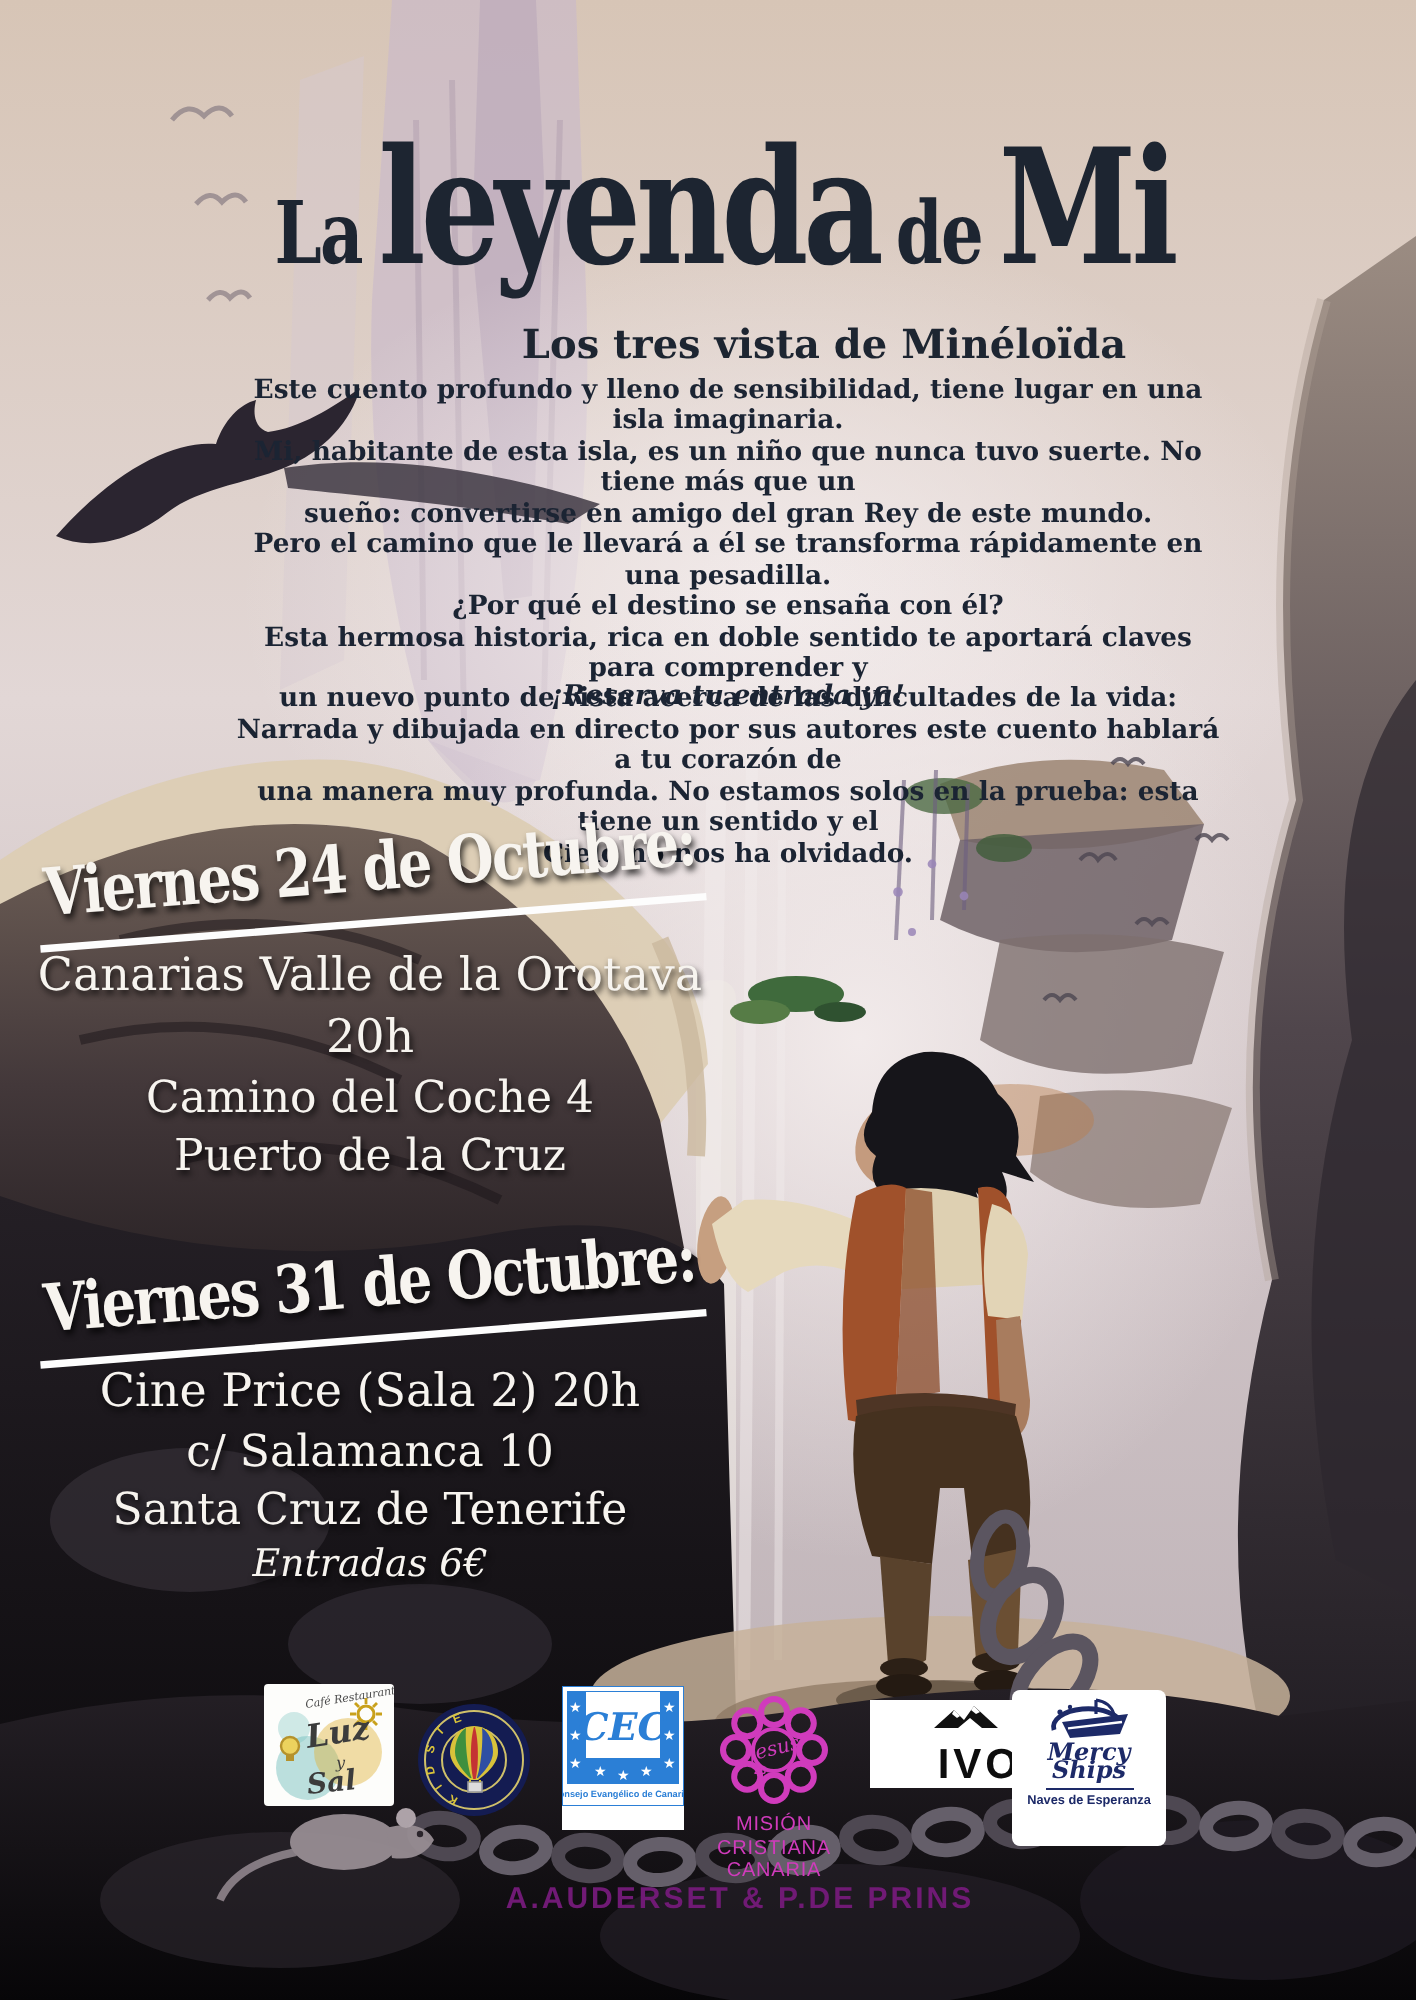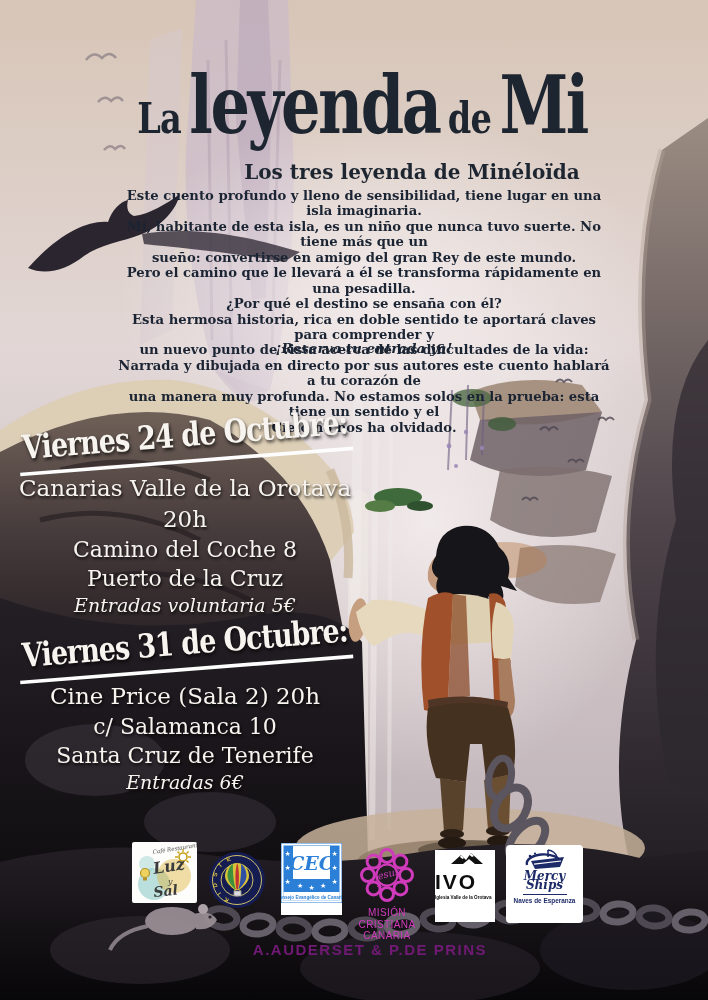--- a/index.html
+++ b/index.html
@@ -38,22 +38,22 @@
            font-family:"Liberation Sans",sans-serif;font-weight:bold;font-size:15px;
            letter-spacing:1.5px;color:#701a75;}
   
   .logo{position:absolute;z-index:3;overflow:hidden;}
   .lg-luz{left:132px;top:842px;width:65px;height:61px;background:#fdfdfb;border-radius:2px;}
   .lg-kids{left:208px;top:851px;width:58px;height:58px;}
   .lg-cec{left:281px;top:843px;width:61px;height:72px;background:#fff;}
   .lg-mision{left:352px;top:844px;width:70px;height:96px;text-align:center;}
   .mision-caption{margin-top:1px;color:#d03bbc;font-family:"Liberation Sans",sans-serif;
                   font-weight:normal;font-size:10px;line-height:1.15;letter-spacing:.4px;}
-  .lg-ivo{left:435px;top:850px;width:60px;height:72px;background:#fff;text-align:left;
-          font-family:"Liberation Sans",sans-serif;color:#0d0d0d;}
+  .lg-ivo{left:435px;top:850px;width:60px;height:44px;background:#fff;text-align:right;
+          font-family:"Liberation Sans",sans-serif;color:#0d0d0d;padding-left:16px;}
   .ivo-acronym{font-size:21px;font-weight:bold;letter-spacing:2px;line-height:1;margin-top:1px;}
   .ivo-caption{font-size:4.6px;font-weight:bold;margin-top:3px;}
   .lg-mercy{left:506px;top:845px;width:77px;height:78px;background:#fff;border-radius:4px;
             text-align:center;color:#1d2a68;}
   .mercy-name{font-size:12px;font-weight:bold;font-style:italic;line-height:.95;margin-top:-2px;}
   .mercy-rule{width:44px;height:1px;background:#1d2a68;margin:2px auto 2px auto;}
   .mercy-caption{font-family:"Liberation Sans",sans-serif;font-weight:bold;font-size:6.4px;}
 </style>
 </head>
 <body>
@@ -242,41 +242,40 @@
     </g>
   </svg>
 
   <div class="txt title-row">
     <span class="title-sm">La</span>
     <span class="title-lg">leyenda</span>
     <span class="title-sm">de</span>
     <span class="title-lg">Mi</span>
   </div>
 
-  <div class="txt subtitle">Los tres leyenda de Minéloïda</div>
+  <div class="txt subtitle">Los tres vista de Minéloïda</div>
 
   <div class="txt synopsis">Este cuento profundo y lleno de sensibilidad, tiene lugar en una isla imaginaria.
 Mi, habitante de esta isla, es un niño que nunca tuvo suerte. No tiene más que un
 sueño: convertirse en amigo del gran Rey de este mundo.
 Pero el camino que le llevará a él se transforma rápidamente en una pesadilla.
 ¿Por qué el destino se ensaña con él?
 Esta hermosa historia, rica en doble sentido te aportará claves para comprender y
 un nuevo punto de vista acerca de las dificultades de la vida:
 Narrada y dibujada en directo por sus autores este cuento hablará a tu corazón de
 una manera muy profunda. No estamos solos en la prueba: esta tiene un sentido y el
 Cielo no nos ha olvidado.</div>
   <div class="txt cta">¡Reserva tu entrada ya!</div>
 
   <div class="txt event event1">
     <span class="ev-heading">Viernes 24 de Octubre:</span>
     <div class="ev-lines">
       <div class="ev-venue">Canarias Valle de la Orotava 20h</div>
-      <div class="ev-line">Camino del Coche 8</div>
+      <div class="ev-line">Camino del Coche 4</div>
       <div class="ev-line">Puerto de la Cruz</div>
-      <div class="ev-tickets">Entradas voluntaria 5€</div>
     </div>
   </div>
 
   <div class="txt event event2">
     <span class="ev-heading">Viernes 31 de Octubre:</span>
     <div class="ev-lines">
       <div class="ev-venue">Cine Price (Sala 2) 20h</div>
       <div class="ev-line">c/ Salamanca 10</div>
       <div class="ev-line">Santa Cruz de Tenerife</div>
       <div class="ev-tickets">Entradas 6€</div>

